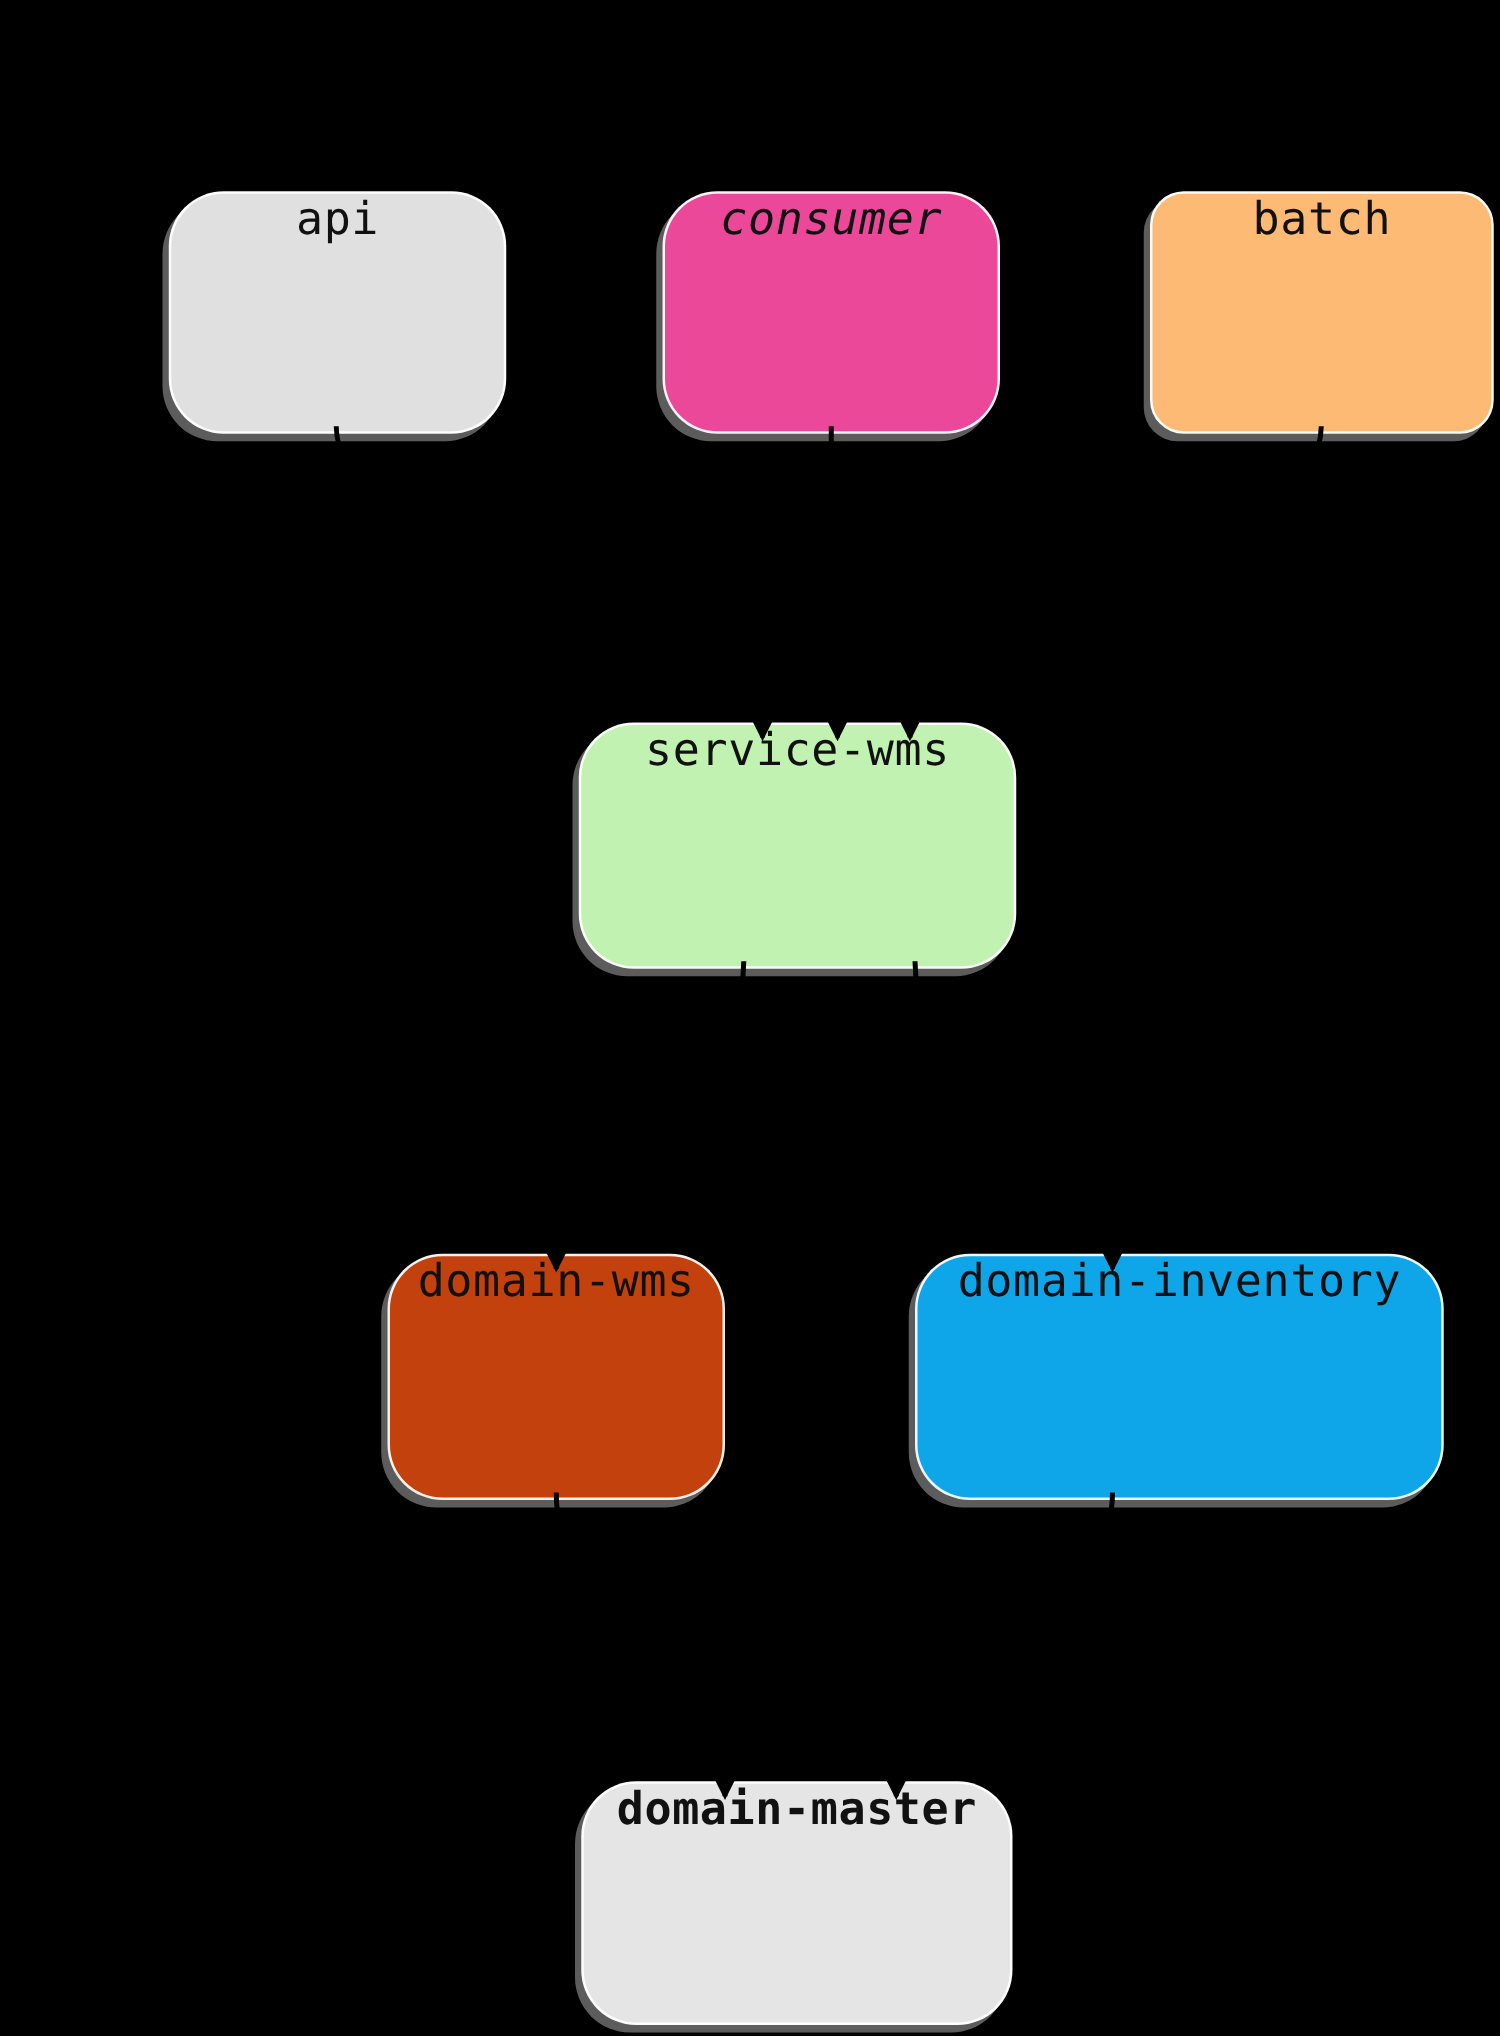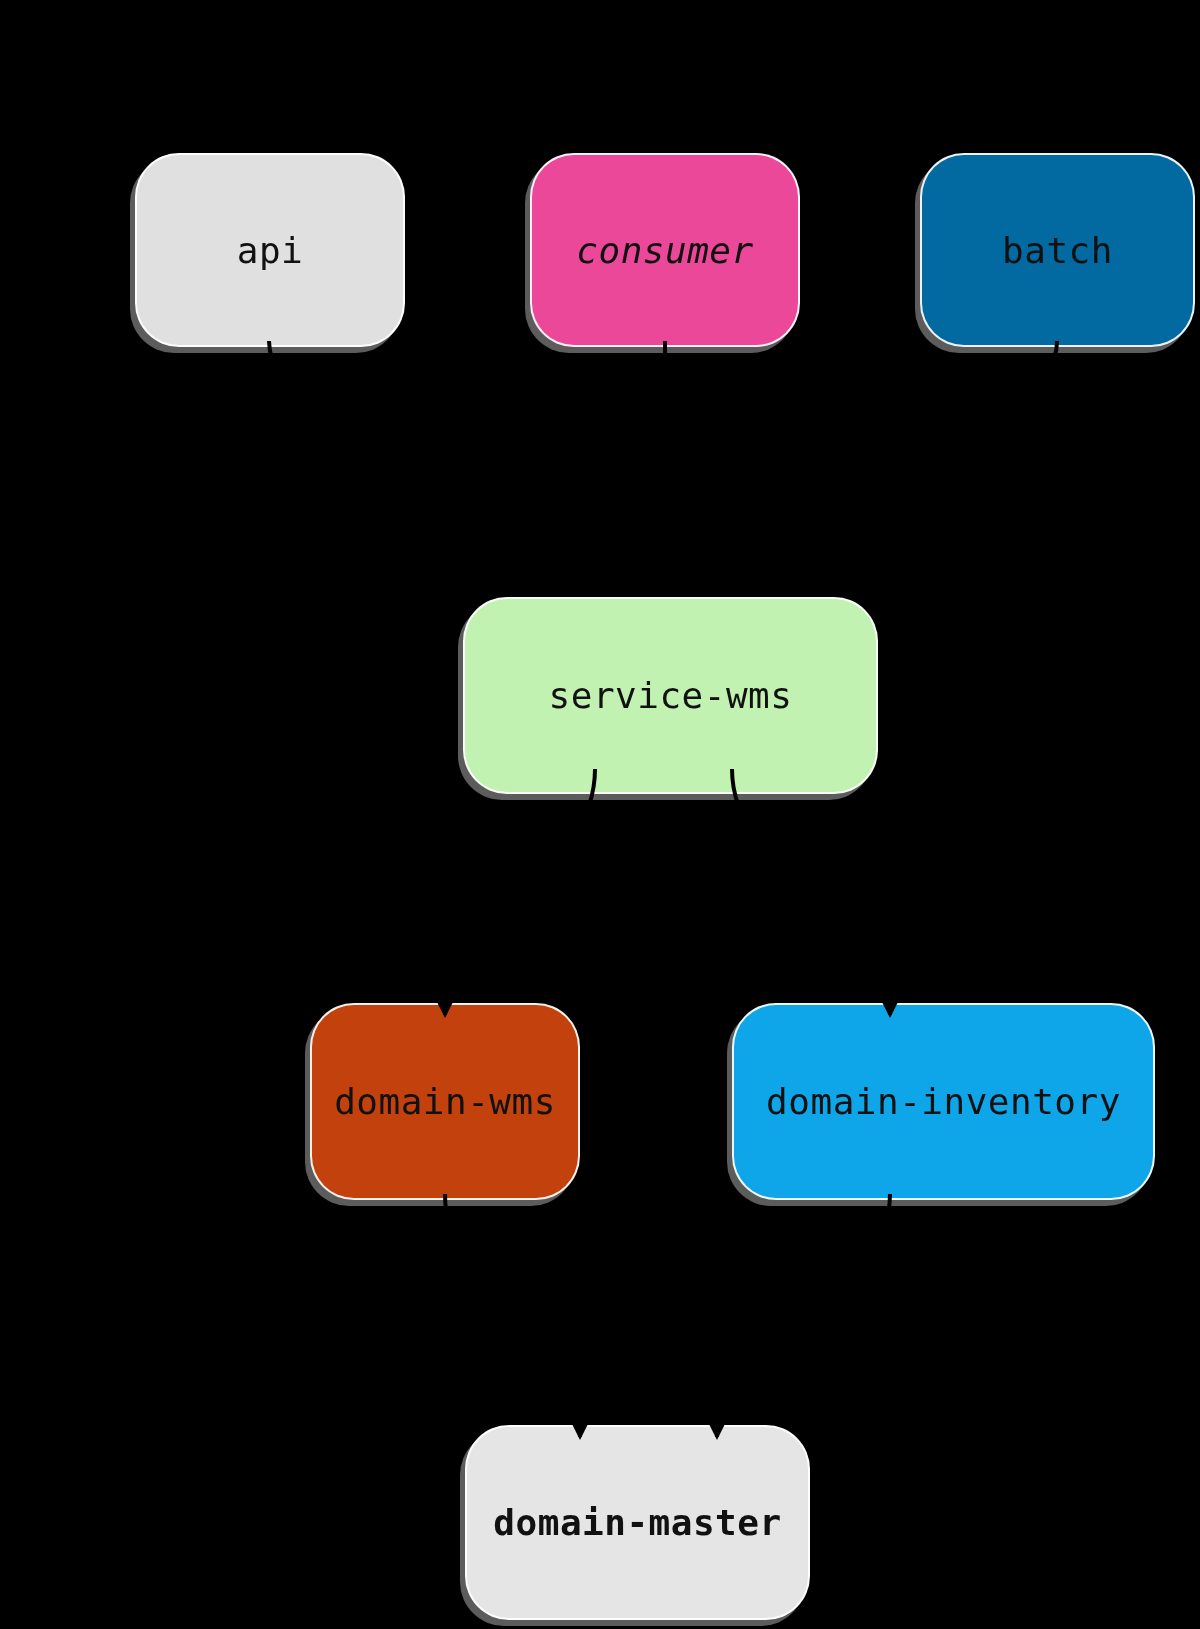--- a/index.html
+++ b/index.html
@@ -13,21 +13,21 @@
   #canvas {
     position: relative;
     width: 1200px;
     height: 1629px;
     background: #000000;
   }
   .node {
     position: absolute;
     box-sizing: border-box;
     display: flex;
-    align-items: center;
+    align-items: flex-start;
     justify-content: center;
     border-radius: 44px;
     border: 2px solid rgba(255,255,255,0.92);
     box-shadow: -5px 6px 0 rgba(205,205,205,0.45);
     font-family: "DejaVu Sans Mono", "Liberation Mono", monospace;
     font-size: 36px;
     font-weight: 400;
     color: #111111;
     white-space: nowrap;
     letter-spacing: 0.5px;
@@ -45,24 +45,24 @@
 <body>
 
 <div id="canvas">
   <div id="nodes-layer">
       <div class="node" style="left: 135px; top: 153px; width: 270px; height: 194px; background: rgb(224, 224, 224);">
         <span>api</span>
       </div>
       <div class="node" style="left: 530px; top: 153px; width: 270px; height: 194px; background: #ec4899; font-style: italic;">
         <span>consumer</span>
       </div>
-      <div class="node" style="left: 920px; top: 153px; width: 275px; height: 194px; background: #0369a1;">
+      <div class="node" style="left: 920px; top: 153px; width: 275px; height: 194px; background: #fdba74; border-radius: 27px;">
         <span>batch</span>
       </div>
-      <div class="node" style="left: 463px; top: 597px; width: 415px; height: 197px; background: rgb(193, 242, 177);">
+      <div class="node" style="left: 463px; top: 578px; width: 350px; height: 197px; background: rgb(193, 242, 177);">
         <span>service-wms</span>
       </div>
       <div class="node" style="left: 310px; top: 1003px; width: 270px; height: 197px; background: #c2410c;">
         <span>domain-wms</span>
       </div>
       <div class="node" style="left: 732px; top: 1003px; width: 423px; height: 197px; background: #0ea5e9;">
         <span>domain-inventory</span>
       </div>
       <div class="node" style="left: 465px; top: 1425px; width: 345px; height: 195px; background: #e5e5e5; font-weight: bold;">
         <span>domain-master</span>

